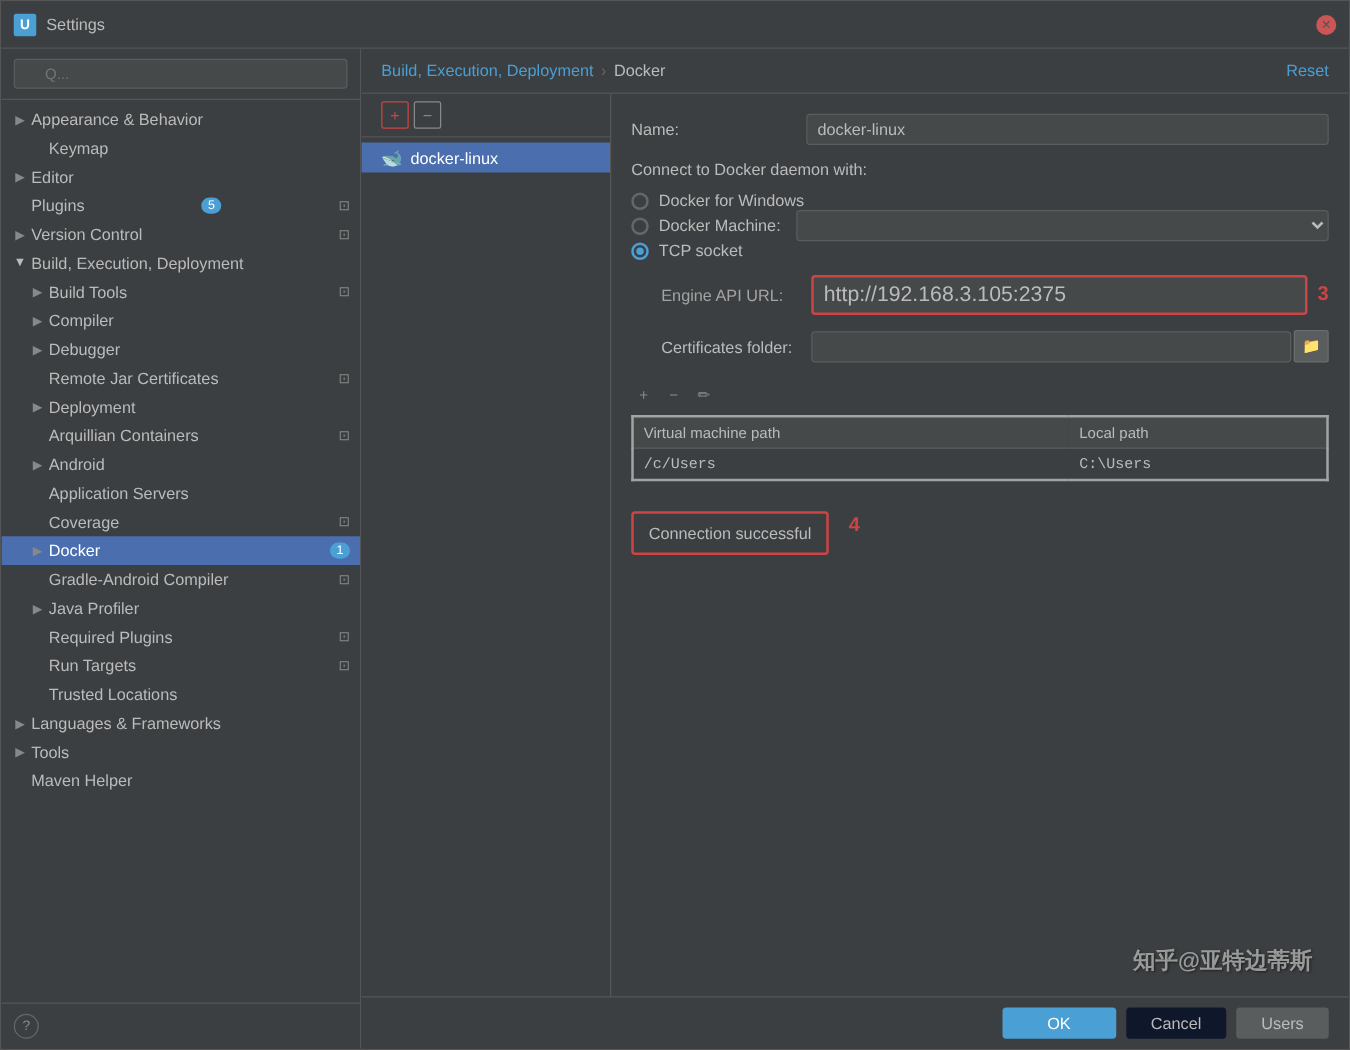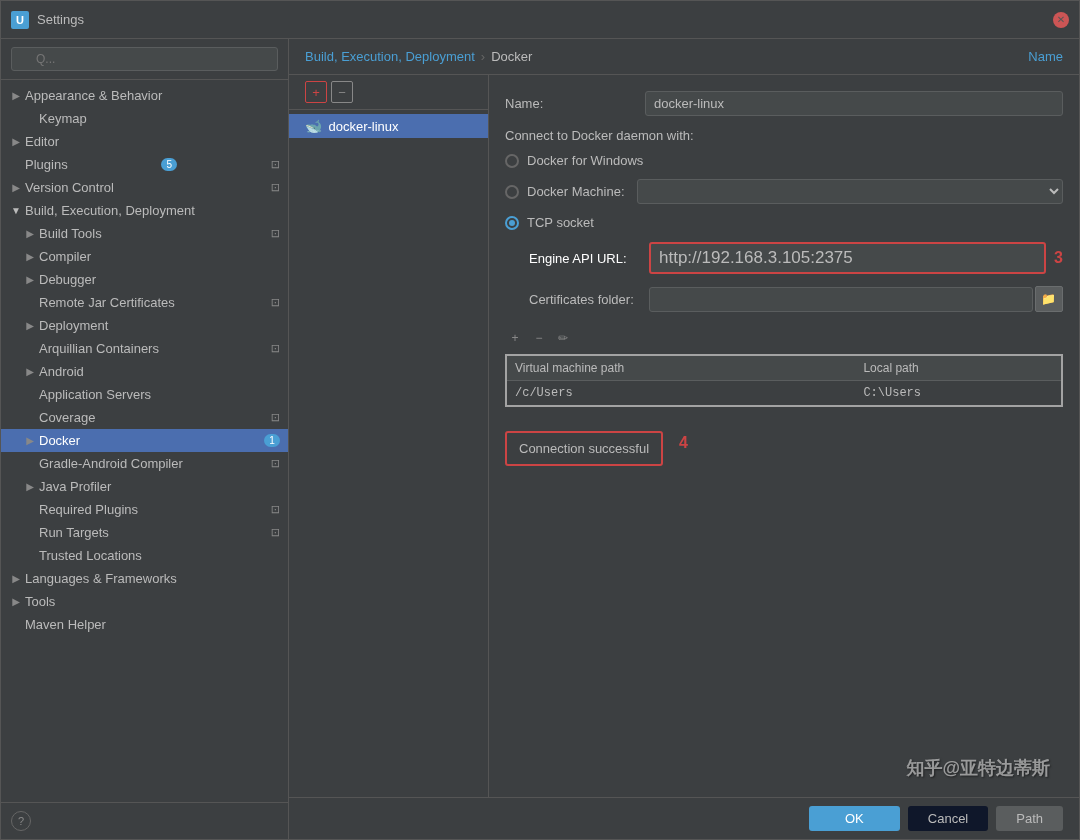--- a/index.html
+++ b/index.html
@@ -341,21 +341,21 @@
 
     .section-label {
       color: #bbbbbb;
       font-size: 13px;
       margin-bottom: 10px;
     }
 
     .radio-group {
       display: flex;
       flex-direction: column;
-      gap: 11px;
+      gap: 0;
       margin-bottom: 12px;
     }
 
     .radio-row {
       display: flex;
       align-items: center;
       gap: 8px;
     }
 
     .radio-btn {
@@ -399,21 +399,21 @@
     }
 
     .url-row {
       display: flex;
       align-items: center;
       margin-bottom: 12px;
       padding-left: 24px;
     }
 
     .url-label {
-      color: #ffffff;
+      color: #a3a3a3;
       font-size: 13px;
       width: 120px;
       flex-shrink: 0;
     }
 
     .url-input {
       flex: 1;
       background: #45494a;
       border: 2px solid #cc4444;
       border-radius: 3px;
@@ -756,21 +756,21 @@
     </div>
 
     <div class="main-panel">
 
       <div class="main-header">
         <div class="breadcrumb">
           <span class="breadcrumb-link">Build, Execution, Deployment</span>
           <span class="breadcrumb-sep">›</span>
           <span class="breadcrumb-current">Docker</span>
         </div>
-        <button class="reset-btn">Name</button>
+        <button class="reset-btn">Reset</button>
       </div>
 
       <div class="config-area">
 
         <div class="docker-list-panel">
           <div class="docker-toolbar">
             <button class="toolbar-btn toolbar-btn-add">+</button>
             <button class="toolbar-btn toolbar-btn-remove">−</button>
           </div>
           <div class="docker-list-panel-inner">
@@ -848,19 +848,19 @@
           <div style="display:flex; align-items:center; gap:8px;">
             <div class="connection-status">Connection successful</div>
             <span class="step-badge">4</span>
           </div>
         </div>
       </div>
 
       <div class="bottom-bar">
         <button class="ok-btn">OK</button>
         <button class="cancel-btn">Cancel</button>
-        <button class="apply-btn">Path</button>
+        <button class="apply-btn">Users</button>
       </div>
     </div>
   </div>
 </div>
 
 <div class="watermark">知乎@亚特边蒂斯</div>
 
 </body></html>

